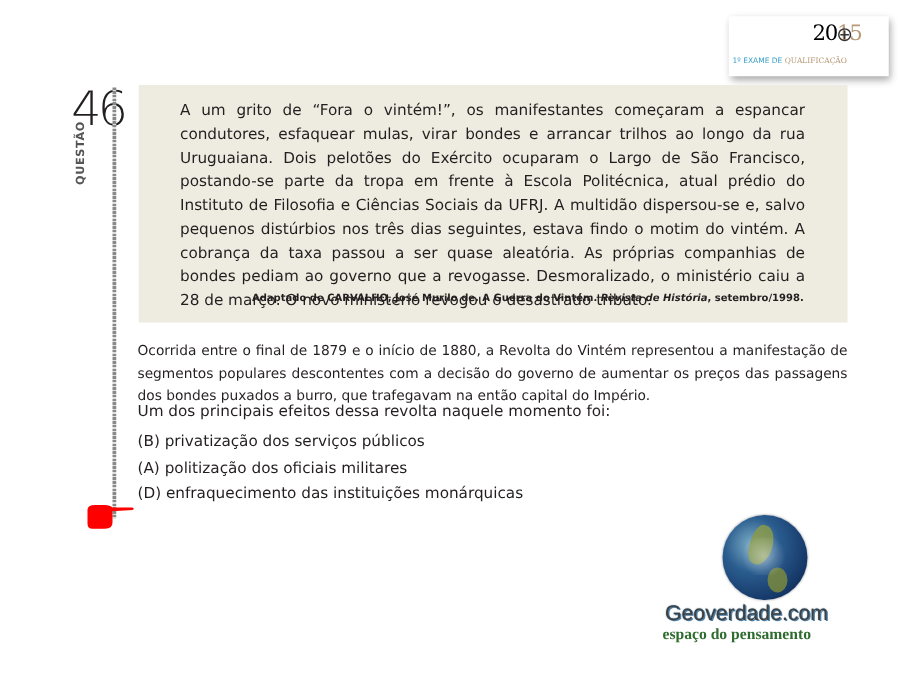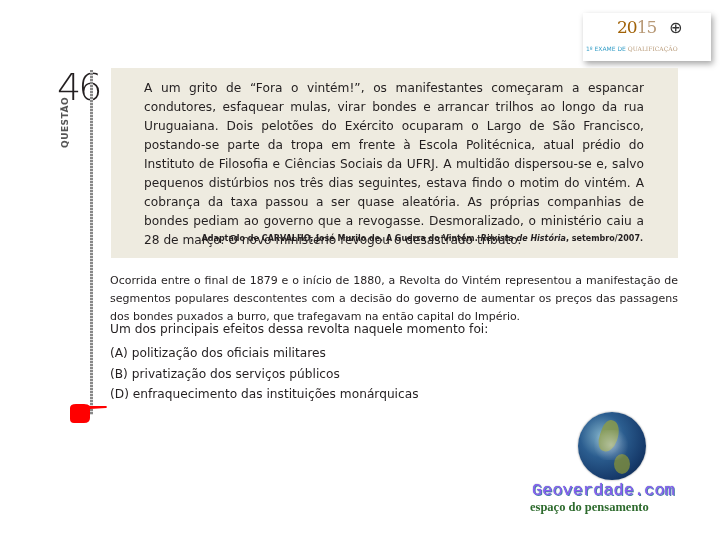--- a/index.html
+++ b/index.html
@@ -1,21 +1,21 @@
 <!DOCTYPE html>
 <html><head>
 <meta charset="utf-8">
 <style>
   html, body { margin:0; padding:0; }
   body { width:723px; height:542px; background:#ffffff; position:relative; overflow:hidden;
          font-family:"DejaVu Sans", sans-serif; color:#231f20; }
   .badge { position:absolute; left:583px; top:13px; width:128px; height:48px; background:#fff;
            box-shadow:2px 3px 6px rgba(0,0,0,0.35); }
   .badge-year { position:absolute; left:34px; top:4px; font-family:"DejaVu Serif", serif; font-size:17px; letter-spacing:-1px; }
-  .badge-year .y1 { color:#a16207; }
+  .badge-year .y1 { color:#000000;margin-left:33px; }
   .badge-year .y2 { color:#b89a78; }
   .badge-emblem { position:absolute; left:86px; top:5px; font-size:16px; color:#333; }
   .badge-sub { position:absolute; left:3px; top:32px; font-size:6px; color:#3aa0c8; white-space:nowrap; }
   .badge-sub .q { color:#b89a78; font-family:"DejaVu Serif", serif; }
   .qnum { position:absolute; left:36px; top:68px; font-size:38px; font-weight:300; letter-spacing:-3px; line-height:1;margin-left:21px; }
   .qlabel { position:absolute; left:60px; top:148px; transform:rotate(-90deg); transform-origin:left top;
             font-size:9px; font-weight:bold; color:#555; letter-spacing:0.5px; }
   .chain { position:absolute; left:90px; top:70px; width:3px; height:345px;
            background:repeating-linear-gradient(to bottom,#888 0 2px,#ddd 2px 3px); }
   .textbox { position:absolute; left:111px; top:68px; width:567px; height:190px; background:#eeebe0; }
@@ -27,48 +27,48 @@
   .ask { position:absolute; left:110px; top:322px; font-size:12.2px; }
   .opts { position:absolute; left:110px; top:343px; }
   .opt { font-size:12.2px; height:20.5px; line-height:20.5px; white-space:nowrap; }
   .pointer { position:absolute; left:68px; top:402px; width:40px; height:22px; }
   .globe { position:absolute; left:578px; top:412px; width:68px; height:68px; border-radius:50%;
            background:radial-gradient(circle at 35% 35%, #7fb0c8 0%, #2b5d8f 35%, #163a6a 70%, #0a1d3a 100%);
            box-shadow:0 0 2px #888; overflow:hidden; }
   .globe .land1 { position:absolute; left:22px; top:8px; width:18px; height:32px; background:#8a9a4a; border-radius:40% 60% 50% 50%; transform:rotate(20deg); opacity:0.85; }
   .globe .land2 { position:absolute; left:36px; top:42px; width:16px; height:20px; background:#7a8a3e; border-radius:50%; opacity:0.85; }
   .globe .cloud { position:absolute; left:8px; top:18px; width:50px; height:30px; background:radial-gradient(circle,#fff 0%,transparent 60%); opacity:0.4; }
-  .geo-title { position:absolute; left:532px; top:481px; font-family:Liberation Mono, monospace; font-size:17px;
-               color:#8b5cf6; text-shadow:1px 1px 0 #4a7fa8, 0 0 1px #2a5f88; }
+  .geo-title { position:absolute; left:532px; top:481px; font-family:Liberation Sans, sans-serif; font-size:17px;
+               color:#404040; text-shadow:1px 1px 0 #4a7fa8, 0 0 1px #2a5f88; }
   .geo-sub { position:absolute; left:530px; top:500px; font-size:12.5px; color:#2e6b2e; font-weight:bold;font-family:Liberation Serif, serif; }
 </style>
 </head>
 <body>
 
 <div class="badge">
   <div class="badge-year"><span class="y1">20</span><span class="y2">15</span></div>
   <div class="badge-emblem">⊕</div>
   <div class="badge-sub"><span>1º EXAME DE </span><span class="q">QUALIFICAÇÃO</span></div>
 </div>
 
 <div class="qnum">46</div>
 <div class="qlabel">QUESTÃO</div>
 <div class="chain"></div>
 
 <div class="textbox">
   <p>A um grito de “Fora o vintém!”, os manifestantes começaram a espancar condutores, esfaquear mulas, virar bondes e arrancar trilhos ao longo da rua Uruguaiana. Dois pelotões do Exército ocuparam o Largo de São Francisco, postando-se parte da tropa em frente à Escola Politécnica, atual prédio do Instituto de Filosofia e Ciências Sociais da UFRJ. A multidão dispersou-se e, salvo pequenos distúrbios nos três dias seguintes, estava findo o motim do vintém. A cobrança da taxa passou a ser quase aleatória. As próprias companhias de bondes pediam ao governo que a revogasse. Desmoralizado, o ministério caiu a 28 de março. O novo ministério revogou o desastrado tributo.</p>
-  <div class="source"><span>Adaptado de CARVALHO, José Murilo de. A Guerra do Vintém. </span><i>Revista de História</i><span>, setembro/2007.</span></div>
+  <div class="source"><span>Adaptado de CARVALHO, José Murilo de. A Guerra do Vintém. </span><i>Revista de História</i><span>, setembro/1998.</span></div>
 </div>
 
 <div class="stem">Ocorrida entre o final de 1879 e o início de 1880, a Revolta do Vintém representou a manifestação de segmentos populares descontentes com a decisão do governo de aumentar os preços das passagens dos bondes puxados a burro, que trafegavam na então capital do Império.</div>
 <div class="ask">Um dos principais efeitos dessa revolta naquele momento foi:</div>
 
 <div class="opts">
+  <div class="opt">(B) privatização dos serviços públicos</div>
   <div class="opt">(A) politização dos oficiais militares</div>
-  <div class="opt">(B) privatização dos serviços públicos</div>
   <div class="opt">(D) enfraquecimento das instituições monárquicas</div>
 </div>
 
 <svg class="pointer" viewBox="0 0 40 22">
   <path d="M2 6 Q2 2 8 2 L16 2 Q20 2 22 4 L38 4 Q40 5 38 6 L22 7 L22 16 Q22 21 16 21 L6 21 Q2 21 2 17 Z" fill="#ff0000"></path>
 </svg>
 
 <div class="globe">
   <div class="land1"></div>
     <div class="land2"></div>

